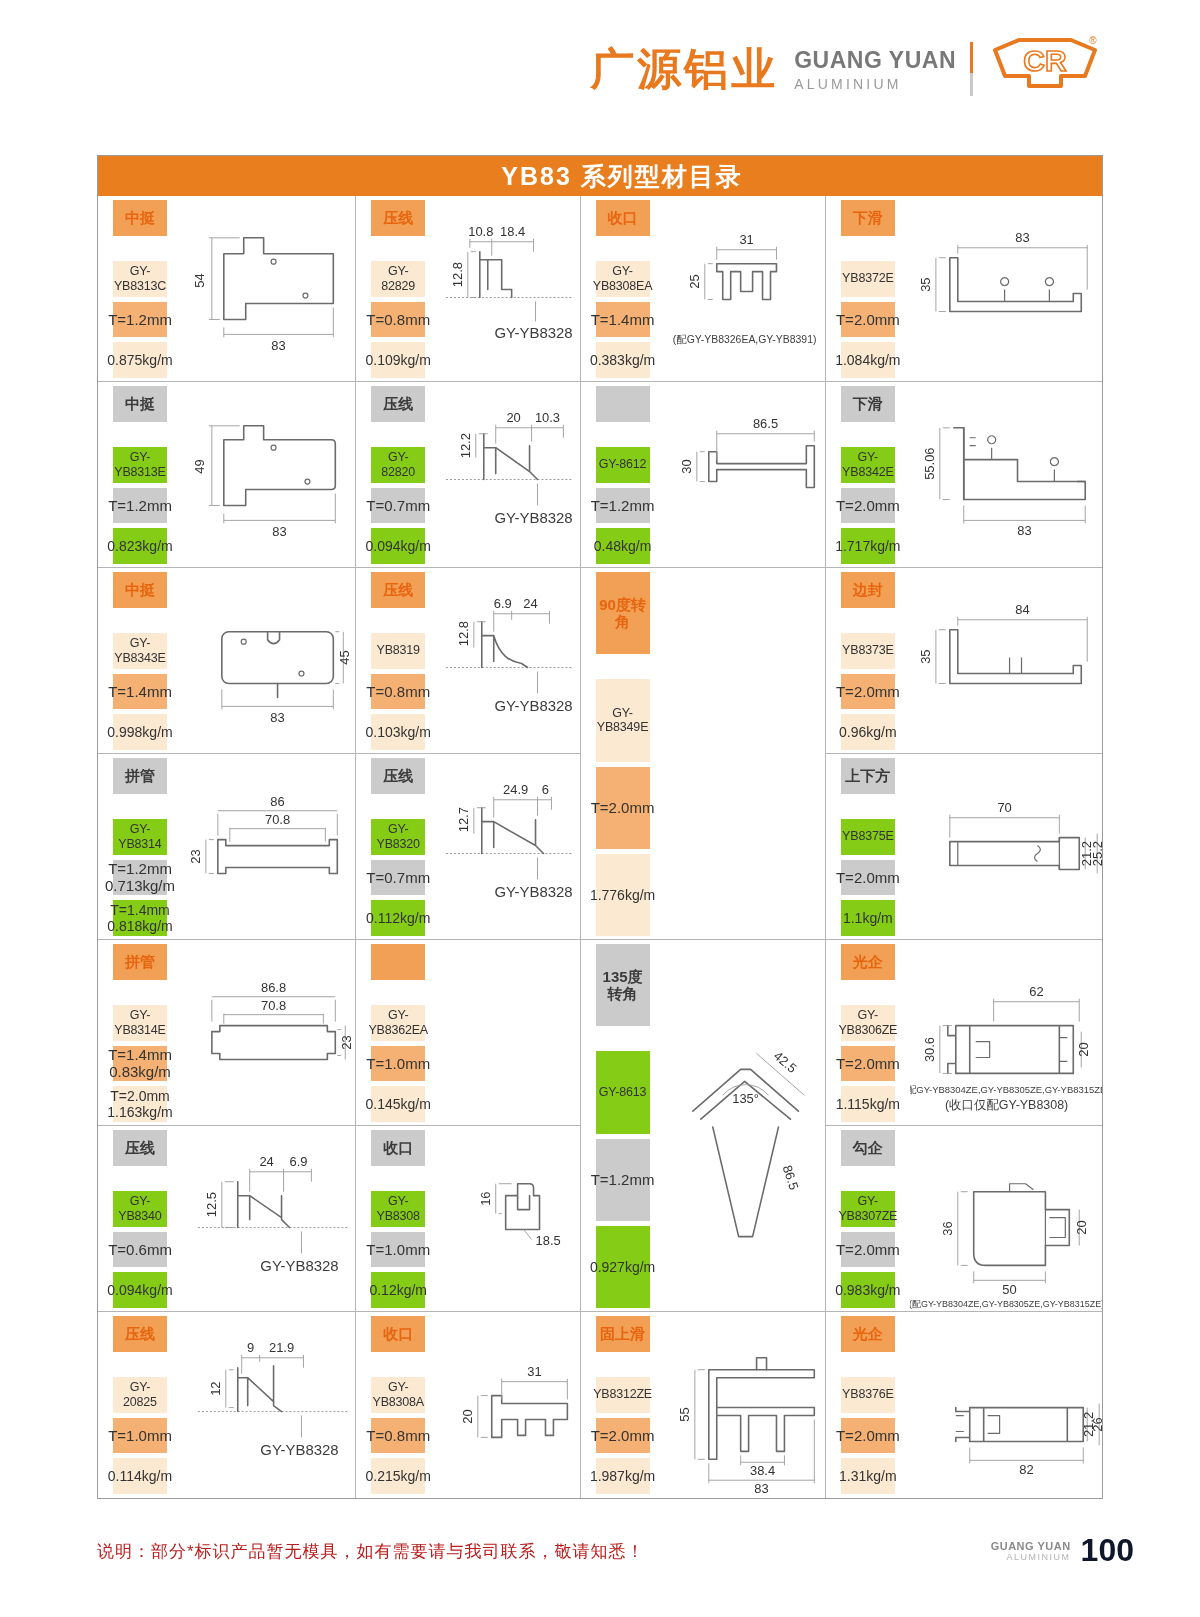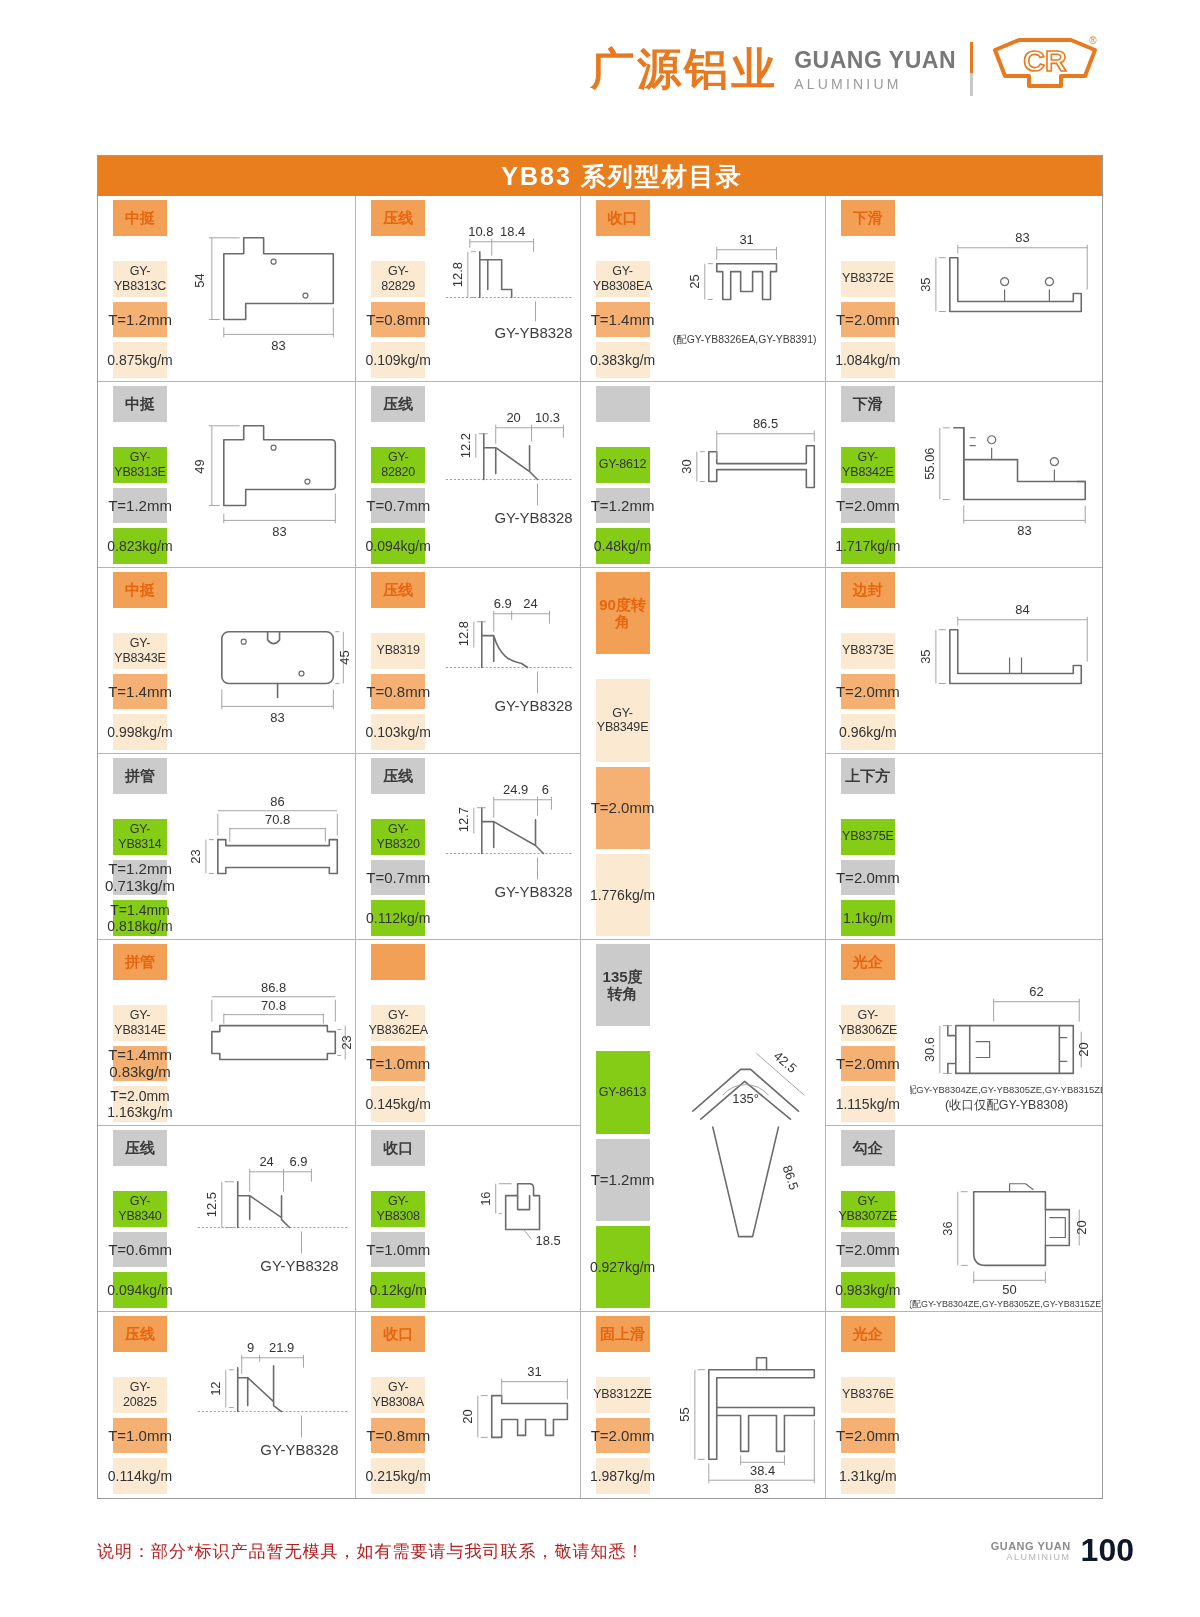--- a/index.html
+++ b/index.html
@@ -538,20 +538,32 @@
           </div>
         </div>
 
         <div class="cell gray">
           <div class="bands">
               <div class="band cat">上下方</div>
               <div class="band lt model">YB8375E</div>
               <div class="band mid">T=2.0mm</div>
               <div class="band lt">1.1kg/m</div>
             </div>
+          <div class="draw">
+            <svg viewBox="0 0 193 186">
+              <path class="pf" d="M40,88 H150 V84 H170 V116 H150 V112 H40 Z"></path>
+              <path class="pf2" d="M48,88 V112 M128,92 q6,4 0,8 q-6,4 0,8 M150,84 V116"></path>
+              <path class="dl" d="M40,64 H150 M40,61 V84 M150,61 V80"></path>
+              <text class="dt" x="95" y="58" text-anchor="middle">70</text>
+              <path class="dl" d="M176,84 V116"></path>
+              <text class="dt" transform="rotate(-90 182 100)" x="182" y="100" text-anchor="middle">21.2</text>
+              <path class="dl" d="M188,80 V120"></path>
+              <text class="dt" transform="rotate(-90 193 100)" x="193" y="100" text-anchor="middle">25.2</text>
+            </svg>
+          </div>
         </div>
 
         <div class="cell orange">
           <div class="bands">
               <div class="band cat">光企</div>
               <div class="band lt model">GY-YB8306ZE</div>
               <div class="band mid">T=2.0mm</div>
               <div class="band lt">1.115kg/m</div>
             </div>
           <div class="draw">
@@ -592,20 +604,32 @@
           </div>
         </div>
 
         <div class="cell orange">
           <div class="bands">
               <div class="band cat">光企</div>
               <div class="band lt model">YB8376E</div>
               <div class="band mid">T=2.0mm</div>
               <div class="band lt">1.31kg/m</div>
             </div>
+          <div class="draw">
+            <svg viewBox="0 0 193 186">
+              <path class="pf" d="M60,96 H174 V130 H60 Z M60,100 H46 V96 M60,126 H46 V130 M158,96 V130 M74,96 V130"></path>
+              <path class="pf2" d="M78,104 h12 v18 h-12 M46,104 h8 M46,120 h8"></path>
+              <path class="dl" d="M178,96 V130"></path>
+              <text class="dt" transform="rotate(-90 184 113)" x="184" y="113" text-anchor="middle">21.2</text>
+              <path class="dl" d="M190,92 V134"></path>
+              <text class="dt" transform="rotate(-90 193 113)" x="193" y="113" text-anchor="middle">26</text>
+              <path class="dl" d="M60,136 V152 M174,136 V152 M60,149 H174"></path>
+              <text class="dt" x="117" y="163" text-anchor="middle">82</text>
+            </svg>
+          </div>
         </div>
       </div>
 
     </div>
   </div>
 
   <div class="foot-note">说明：部分*标识产品暂无模具，如有需要请与我司联系，敬请知悉！</div>
   <div class="foot-brand">
     <div class="fb-txt">
       <div class="l1">GUANG YUAN</div>

